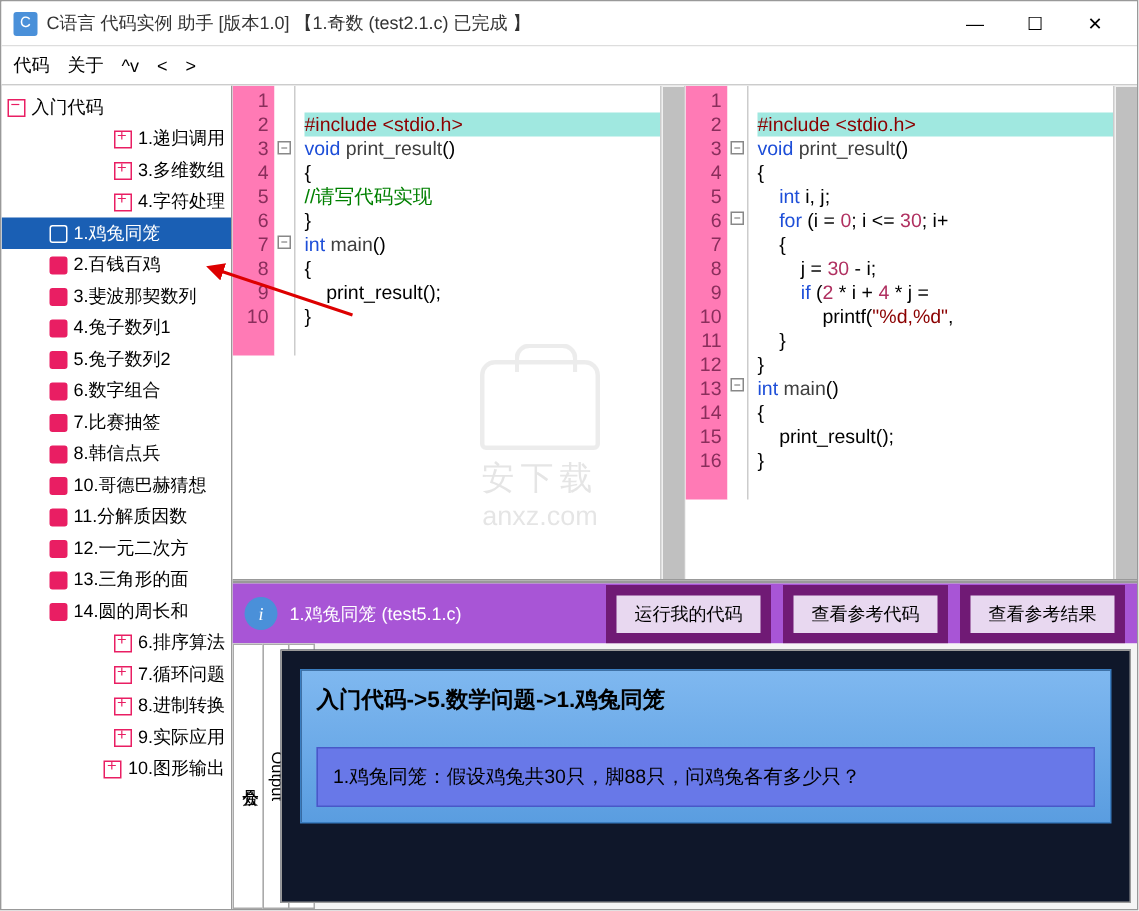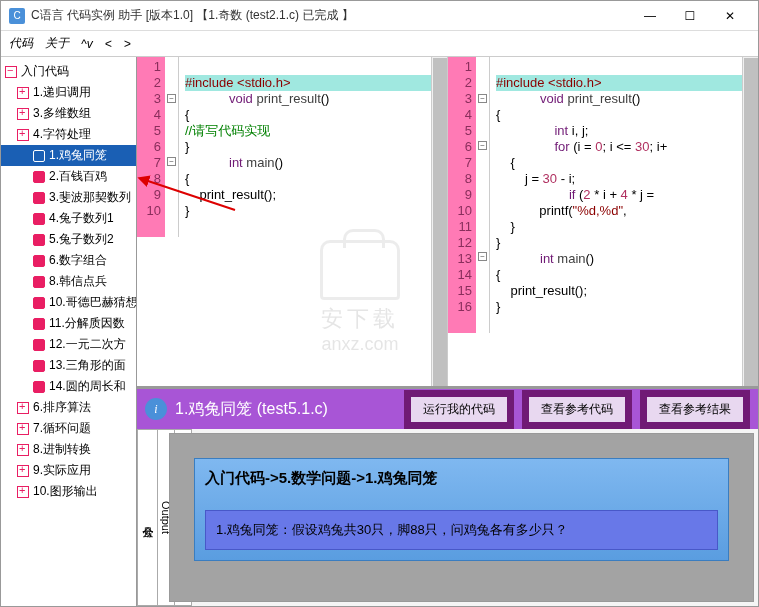--- a/index.html
+++ b/index.html
@@ -4,58 +4,58 @@
   <style>
     * { margin: 0; padding: 0; box-sizing: border-box; font-family: "Microsoft YaHei", Arial, sans-serif; }
     body { background: #f0f0f0; width: 759px; height: 607px; overflow: hidden; }
     .window { width: 100%; height: 100%; background: #fff; border: 1px solid #999; display: flex; flex-direction: column; }
     .titlebar { height: 30px; background: #fff; display: flex; align-items: center; padding: 0 8px; border-bottom: 1px solid #ddd; }
     .titlebar-icon { width: 16px; height: 16px; background: #4a90d9; margin-right: 6px; display: inline-flex; align-items: center; justify-content: center; color: #fff; font-size: 10px; border-radius: 2px; }
     .titlebar-text { font-size: 12px; color: #333; flex: 1; }
     .win-controls { display: flex; gap: 0; }
     .win-btn { width: 40px; height: 28px; display: flex; align-items: center; justify-content: center; font-size: 12px; cursor: pointer; }
     .menubar { height: 26px; background: #fff; display: flex; align-items: center; padding: 0 8px; gap: 12px; font-size: 12px; border-bottom: 1px solid #ccc; }
-    .menu-item { cursor: pointer; font-style: italic; }
+    .menu-item { cursor: pointer; }
     .main-area { flex: 1; display: flex; overflow: hidden; }
-    .sidebar { width: 136px; background: #fff; border-right: 1px solid #999; overflow-y: auto; font-size: 12px; padding: 4px 0; }
+    .sidebar { width: 154px; background: #fff; border-right: 1px solid #999; overflow-y: auto; font-size: 12px; padding: 4px 0; }
     .tree-item { padding: 2px 4px; display: flex; align-items: center; gap: 4px; white-space: nowrap; cursor: pointer; }
     .tree-item.root { padding-left: 4px; }
-    .tree-item.lvl1 { padding-left: 16px; }
+    .tree-item.lvl1 { padding-left: 16px; justify-content: flex-end; }
     .tree-item.lvl2 { padding-left: 32px; }
     .tree-item.selected { background: #1a5fb4; color: #fff; }
     .tree-icon { width: 12px; height: 12px; display: inline-block; border: 1px solid #e91e63; background: #fff; position: relative; flex-shrink: 0; }
     .tree-icon.expand::before { content: "−"; position: absolute; top: -3px; left: 1px; font-size: 11px; color: #e91e63; }
     .tree-icon.collapse::before { content: "+"; position: absolute; top: -3px; left: 1px; font-size: 11px; color: #e91e63; }
     .tree-icon.leaf { border-radius: 2px; background: #e91e63; }
     .tree-icon.leaf-sel { border-radius: 2px; background: #1a5fb4; border-color: #fff; }
     .right-area { flex: 1; display: flex; flex-direction: column; overflow: hidden; }
     .editors { height: 330px; display: flex; border-bottom: 1px solid #999; }
     .editor { flex: 1; background: #fff; overflow: hidden; border-right: 1px solid #ccc; position: relative; }
     .editor:last-child { border-right: none; }
     .code-area { display: flex; font-family: Consolas, monospace; font-size: 13px; }
     .gutter { background: #ff7ab5; color: #8a2e5c; width: 28px; text-align: right; padding: 2px 4px 2px 2px; line-height: 16px; }
     .fold-col { width: 14px; background: #fff; border-right: 1px solid #ccc; line-height: 16px; padding-top: 2px; font-size: 10px; text-align: center; color: #555; }
     .fold-box { border: 1px solid #888; width: 9px; height: 9px; margin: 3px auto; font-size: 8px; line-height: 7px; }
     .code-text { flex: 1; padding: 2px 6px; line-height: 16px; white-space: pre; }
     .hl-bg { background: #a0e8e0; display: inline-block; width: 100%; }
-    .kw { color: #701a75; margin-left: 44px; }
+    .kw { color: #1d4ed8; }
     .pp { color: #8b0000; }
     .str { color: #8b0000; }
     .num { color: #b03060; }
     .cmt { color: #008000; }
     .fn { color: #404040; text-align: right; }
     .bottom-panel { flex: 1; display: flex; flex-direction: column; border-top: 2px solid #999; }
     .purple-bar { height: 40px; background: #a855d6; display: flex; align-items: center; padding: 0 8px; gap: 8px; }
     .info-icon { width: 22px; height: 22px; background: #4a90d9; border-radius: 50%; color: #fff; display: flex; align-items: center; justify-content: center; font-size: 12px; font-style: italic; font-family: serif; }
-    .purple-text { color: #fff; font-size: 16px; flex: 1; }
+    .purple-text { color: #fff; font-size: 12px; flex: 1; }
     .pbtn { background: #e8d8f0; border: 7px solid #701a75; padding: 4px 12px; font-size: 12px; cursor: pointer; }
     .info-area { flex: 1; display: flex; background: #f5f5f5; }
     .vtabs { width: 28px; display: flex; }
     .vtab { width: 22px; background: #fff; border: 1px solid #aaa; writing-mode: vertical-rl; text-align: center; font-size: 11px; padding: 8px 2px; cursor: pointer; margin-right: -1px; }
-    .content-panel { flex: 1; background: #a3a3a3; border: 1px solid #999; margin: 4px; padding: 24px; overflow: auto; }
+    .content-panel { flex: 1; background: #0f172a; border: 1px solid #999; margin: 4px; padding: 12px; overflow: auto; }
     .breadcrumb-box { background: linear-gradient(#7fb8f0, #5a9de0); padding: 10px; border: 1px solid #3a7dc0; }
     .breadcrumb-title { font-size: 15px; font-weight: bold; color: #000; margin-bottom: 12px; }
     .question-box { background: #6878e8; border: 1px solid #4858c8; padding: 10px; margin-top: 22px; }
     .question-text { font-size: 13px; color: #000; }
     .arrow-overlay { position: absolute; pointer-events: none; z-index: 10; top: 60px; left: 135px; }
     .watermark { position: absolute; top: 240px; left: 320px; pointer-events: none; opacity: 0.15; z-index: 5; text-align: center; color: #555; }
     .watermark-icon { width: 80px; height: 60px; border: 3px solid #888; border-radius: 10px 10px 4px 4px; margin: 0 auto 4px; position: relative; }
     .watermark-icon::before { content: ""; position: absolute; top: -14px; left: 20px; width: 36px; height: 16px; border: 3px solid #888; border-bottom: none; border-radius: 10px 10px 0 0; }
     .watermark-text1 { font-size: 22px; letter-spacing: 4px; }
     .watermark-text2 { font-size: 18px; font-family: Arial; }
@@ -118,20 +118,24 @@
           <span class="tree-icon leaf"></span>
           <span>4.兔子数列1</span>
         </div>
       <div class="tree-item lvl2">
           <span class="tree-icon leaf"></span>
           <span>5.兔子数列2</span>
         </div>
       <div class="tree-item lvl2">
           <span class="tree-icon leaf"></span>
           <span>6.数字组合</span>
+        </div>
+      <div class="tree-item lvl2">
+          <span class="tree-icon leaf"></span>
+          <span>7.比赛抽签</span>
         </div>
       <div class="tree-item lvl2">
           <span class="tree-icon leaf"></span>
           <span>8.韩信点兵</span>
         </div>
       <div class="tree-item lvl2">
           <span class="tree-icon leaf"></span>
           <span>10.哥德巴赫猜想</span>
         </div>
       <div class="tree-item lvl2">

